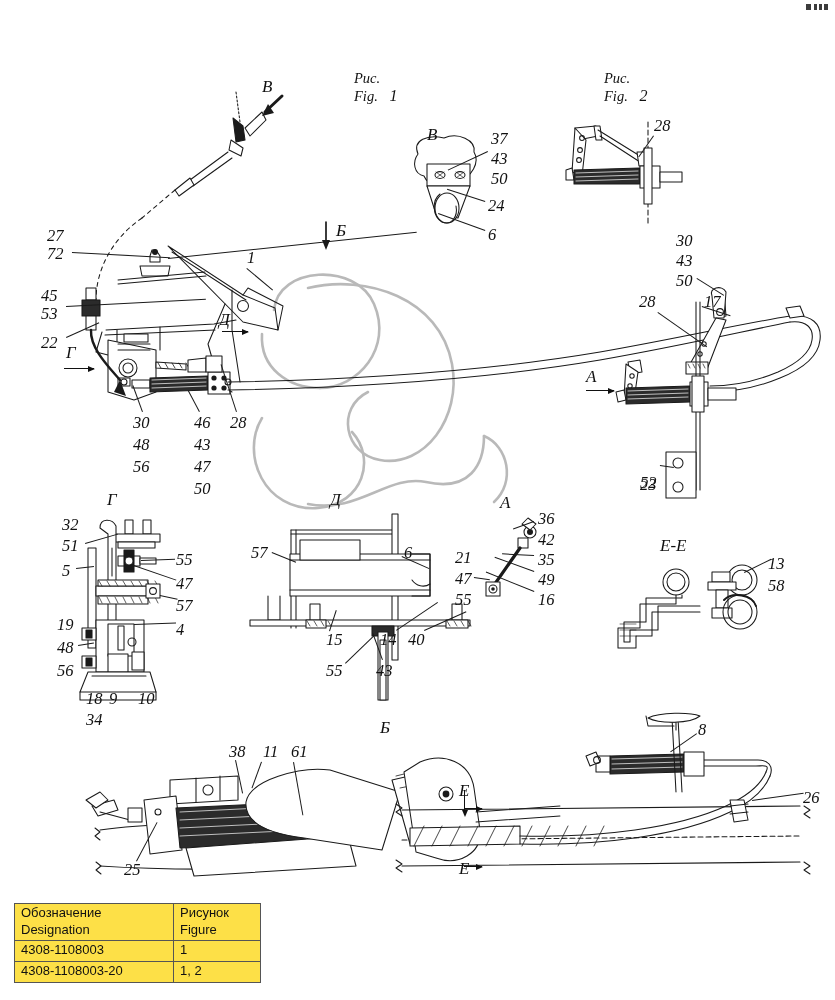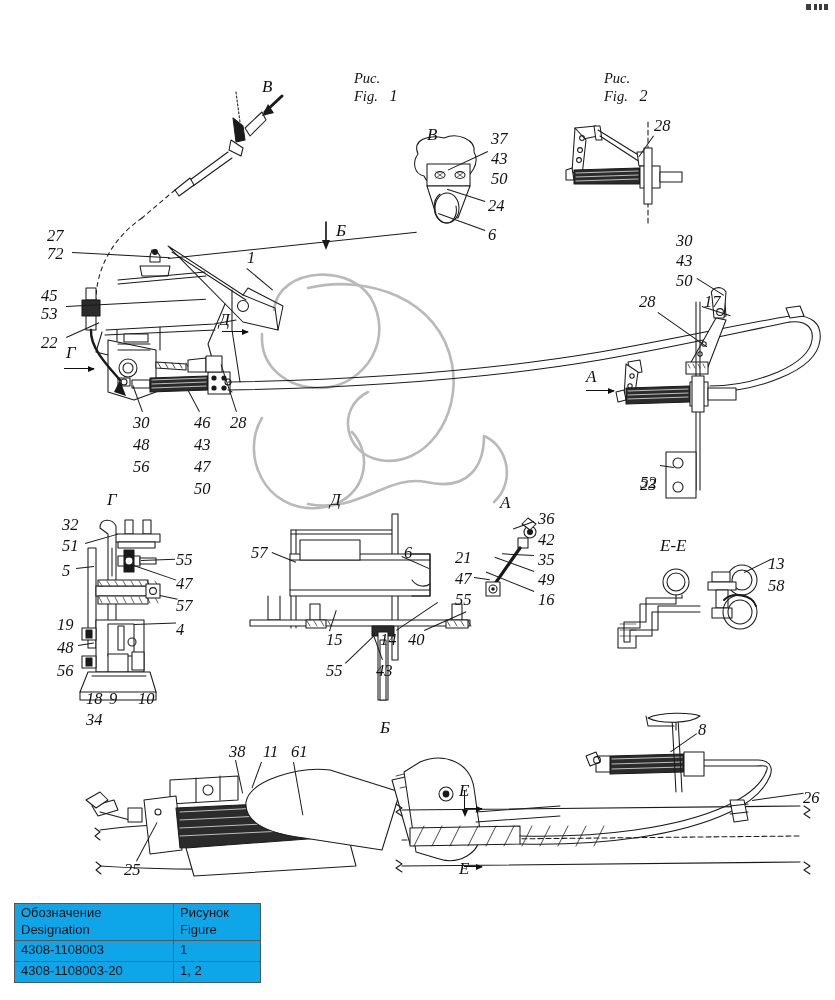--- a/index.html
+++ b/index.html
@@ -120,21 +120,21 @@
 
   
   .tbl {
     position: absolute;
     left: 14px;
     top: 903px;
     border-collapse: collapse;
     font-family: "Liberation Sans", sans-serif;
     font-size: 13px;
     color: #111;
-    background: #0ea5e9;
+    background: #fde047;
   }
   .tbl td {
     border: 1px solid #555;
     padding: 1px 6px 2px 6px;
     vertical-align: top;
     line-height: 1.28;
   }
   .tbl td.c1 { width: 146px; }
   .tbl td.c2 { width: 74px; }
 

